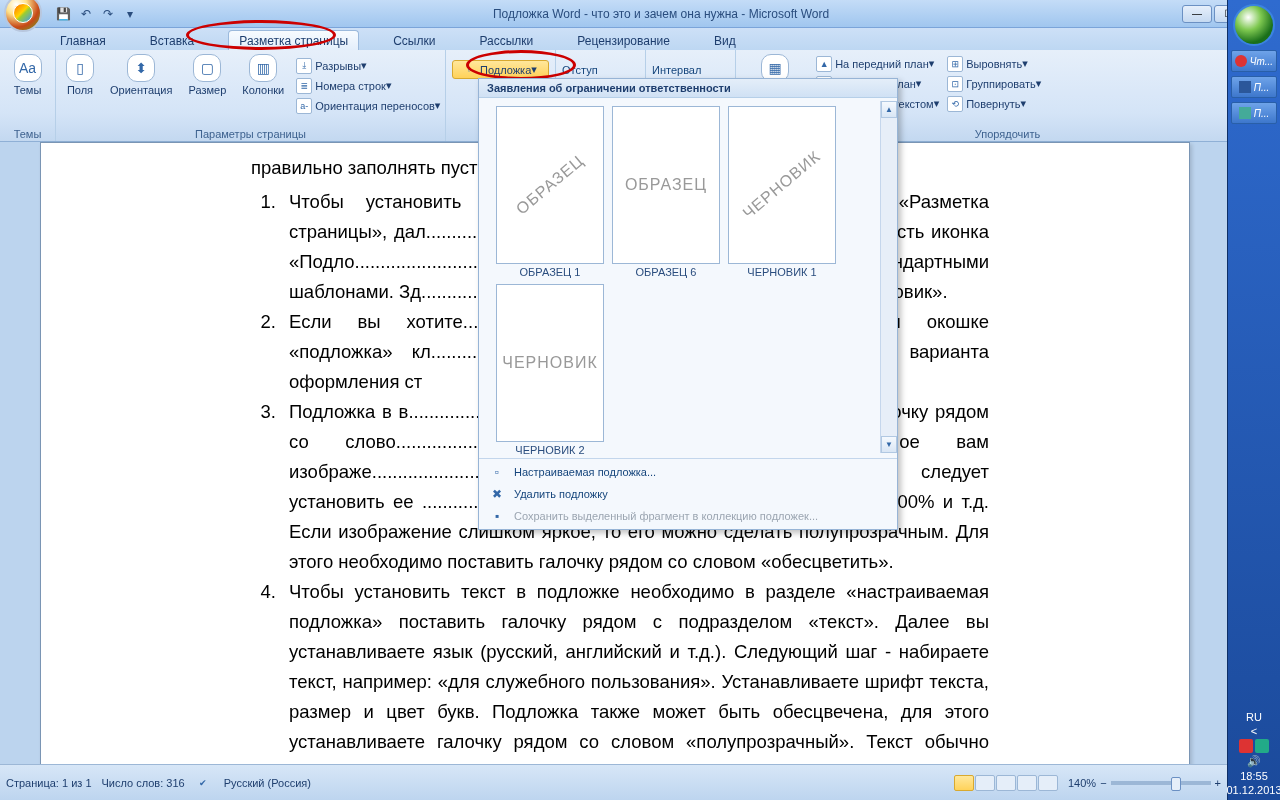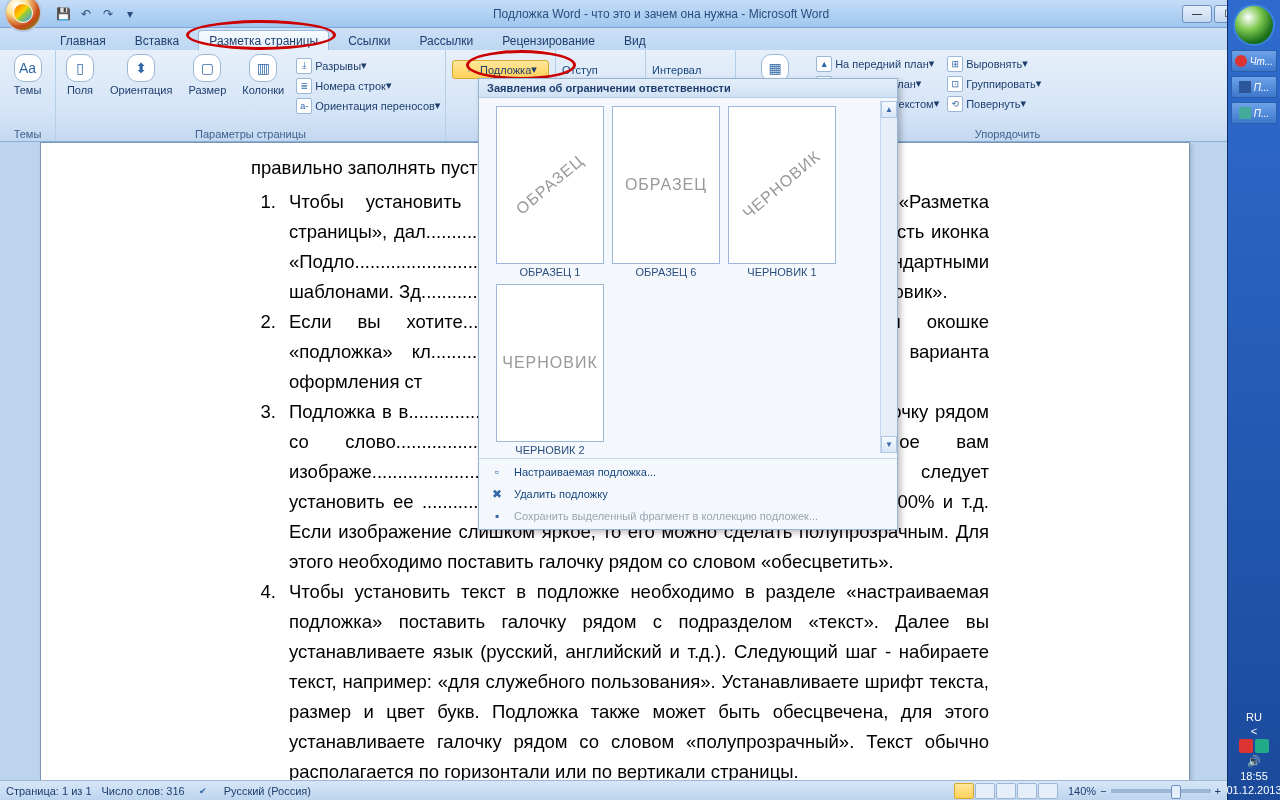--- a/index.html
+++ b/index.html
@@ -10,21 +10,21 @@
 .office-btn { width: 38px; height: 38px; border-radius: 50%; background: radial-gradient(circle at 30% 25%, #fff, #ffe28a 30%, #c64818 65%, #6aa121 95%); border: 2px solid #b8c7de; position: absolute; top: -6px; left: 4px; z-index: 5; display:flex; align-items:center; justify-content:center;}
 .office-btn span{ width:20px;height:20px;border-radius:50%;background:linear-gradient(135deg,#ff6a00,#ffd400 45%,#9c3 55%,#3a96ff);border:1px solid #fff; }
 .qat { margin-left: 50px; display: flex; gap: 2px; }
 .qat button { width: 20px; height: 20px; border: none; background: transparent; font-size: 12px; color: #2a4d7e; display:flex;align-items:center;justify-content:center;border-radius:3px;}
 .title { flex: 1; text-align: center; font-size: 12px; color: #2a4d7e; }
 .winbtns { display: flex; gap: 2px; }
 .winbtns button { width: 30px; height: 18px; border: 1px solid #6b90c3; border-radius: 3px; font-size: 10px; background: linear-gradient(#e6effb, #c5d9f1); }
 .winbtns .cls { background: linear-gradient(#f19f9a, #d0423b); color: #fff; border-color:#a03530;}
 
 
-.tabs { height: 22px; background: linear-gradient(#cde0f7, #bdd7f2); display: flex; align-items: flex-end; padding-left: 50px; gap: 9px; font-size: 12px; position: relative; }
+.tabs { height: 22px; background: linear-gradient(#cde0f7, #bdd7f2); display: flex; align-items: flex-end; padding-left: 50px; gap: 24px; font-size: 12px; position: relative; }
 .tabs .tab { padding: 3px 10px 2px; color: #1e3e6e; cursor: pointer; border-top-left-radius: 4px; border-top-right-radius: 4px; position: relative; }
 .tabs .tab.active { background: linear-gradient(#f7fbff, #e3eefb); border: 1px solid #9bb9dc; border-bottom: none; }
 .tabs .help { position: absolute; right: 4px; top: 2px; width: 16px; height: 16px; border-radius: 50%; background: #c0d6ef; color:#1e3e6e; font-size: 11px; text-align: center; line-height: 16px; border: 1px solid #8aa8cc; }
 .red-circle { position: absolute; border: 3px solid #c00; border-radius: 50%; pointer-events: none; z-index: 20; }
 .rc1 { left: 186px; top: 20px; width: 150px; height: 30px; }
 .rc2 { left: 466px; top: 50px; width: 110px; height: 30px; }
 
 
 .ribbon { height: 92px; background: linear-gradient(#e6effa, #d4e4f7 70%, #c3d8f0); border-bottom: 1px solid #8fb0d6; display: flex; font-size: 11px; color: #1e3e6e; }
 .grp { border-right: 1px solid #b6cfe8; padding: 2px 6px 0; display: flex; flex-direction: column; position: relative; }
@@ -56,21 +56,21 @@
 .wm .lbl { color: #2a4d7e; }
 .gal-scroll { position: absolute; right: 0; top: 22px; bottom: 76px; width: 17px; background: #e7eef8; border-left:1px solid #c5d6ec; }
 .gal-scroll .up,.gal-scroll .dn{height:17px;background:linear-gradient(#f5f9fe,#d9e6f5);border:1px solid #b1c8e2;display:flex;align-items:center;justify-content:center;font-size:8px;color:#3368a8;}
 .gal-scroll .dn{position:absolute;bottom:0;left:0;right:0;}
 .gal-ftr { border-top: 1px solid #c3d6ec; padding: 2px 0; }
 .gal-ftr .item { display: flex; align-items: center; gap: 6px; padding: 3px 10px; color: #15457c; cursor: pointer; }
 .gal-ftr .item.dis { color: #9ba5b1; }
 .gal-ftr .ico16 { border: none; background: transparent; font-size: 12px; }
 
 
-.status { position: absolute; bottom: 0; left: 0; width: 1227px; height: 20px; background: linear-gradient(#d7e6f7,#bdd5ef); border-top: 1px solid #9cb7d6; display: flex; align-items: center; font-size: 11px; color: #1e3e6e; padding: 0 6px; gap: 10px; }
+.status { position: absolute; bottom: 0; left: 0; width: 1227px; height: 36px; background: linear-gradient(#d7e6f7,#bdd5ef); border-top: 1px solid #9cb7d6; display: flex; align-items: center; font-size: 11px; color: #1e3e6e; padding: 0 6px; gap: 10px; }
 .status .spacer { flex: 1; }
 .viewbtns { display: flex; gap: 1px; }
 .viewbtns span { width: 20px; height: 16px; border: 1px solid #9cb7d6; background: #e5eef9; border-radius: 2px; display:inline-block;}
 .viewbtns span.on{ background: linear-gradient(#ffe79b,#ffd25a); border-color:#d8a930;}
 .zoom { display: flex; align-items: center; gap: 4px; }
 .zslider{ width:100px; height:4px; background:#9cb7d6; position:relative;}
 .zslider::after{content:"";position:absolute;left:60%;top:-4px;width:8px;height:12px;background:#e5eef9;border:1px solid #6b90c3;border-radius:2px;}
 
 .taskside { position: absolute; right: 0; top: 0; width: 53px; height: 800px; background: linear-gradient(#2f6bcf, #1b4a9b); border-left: 1px solid #0e2f66; display: flex; flex-direction: column; align-items: center; padding-top: 4px; gap: 4px; color: #fff; font-size: 10px; }
 .taskside .start { width: 42px; height: 42px; border-radius: 50%; background: radial-gradient(circle at 35% 30%, #fff, #7ec850 35%, #1a6f1a 70%); border: 2px solid #3b83e0; }

